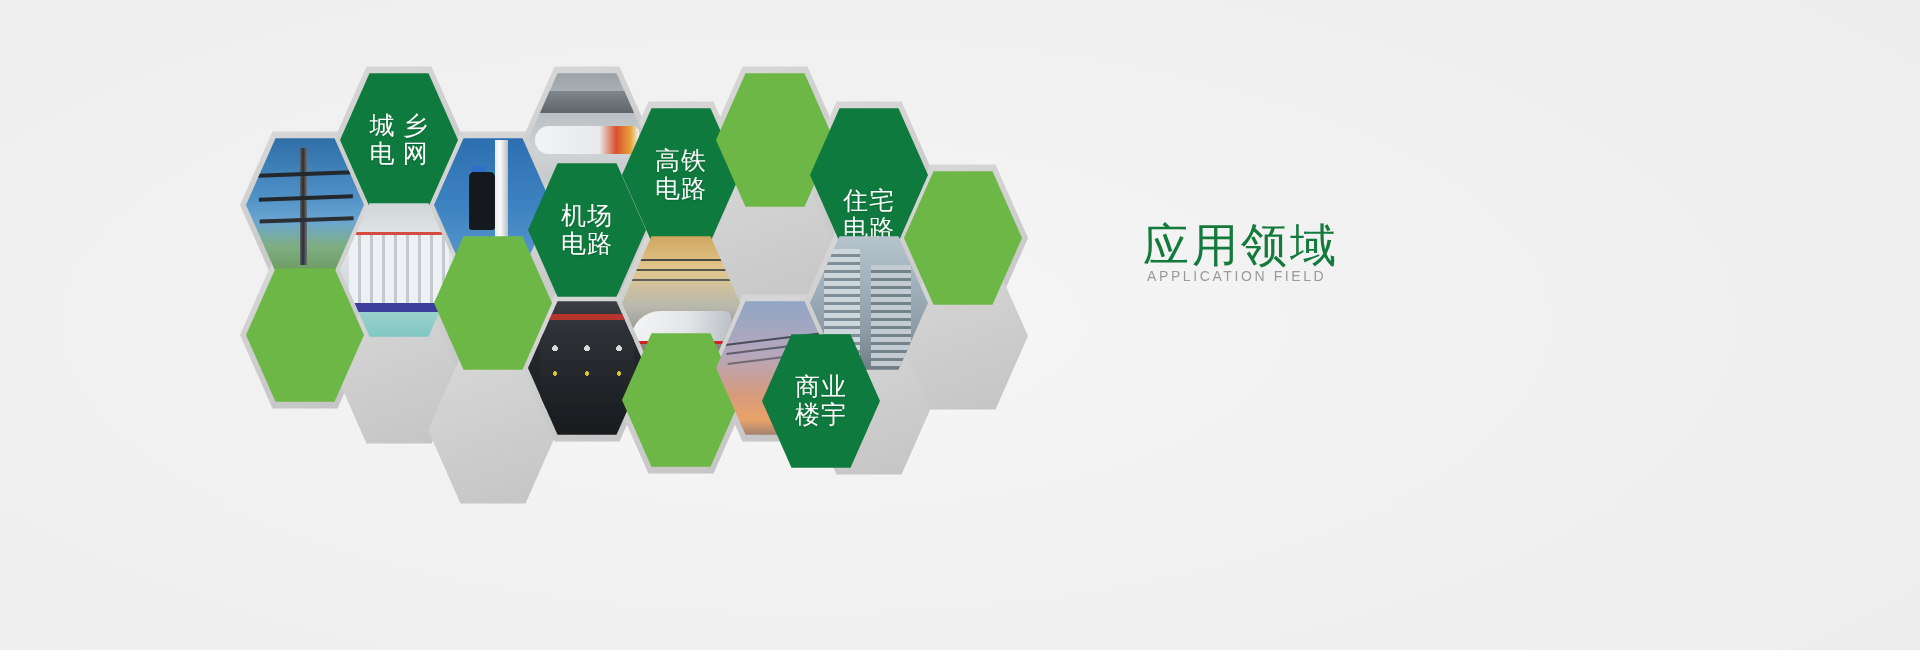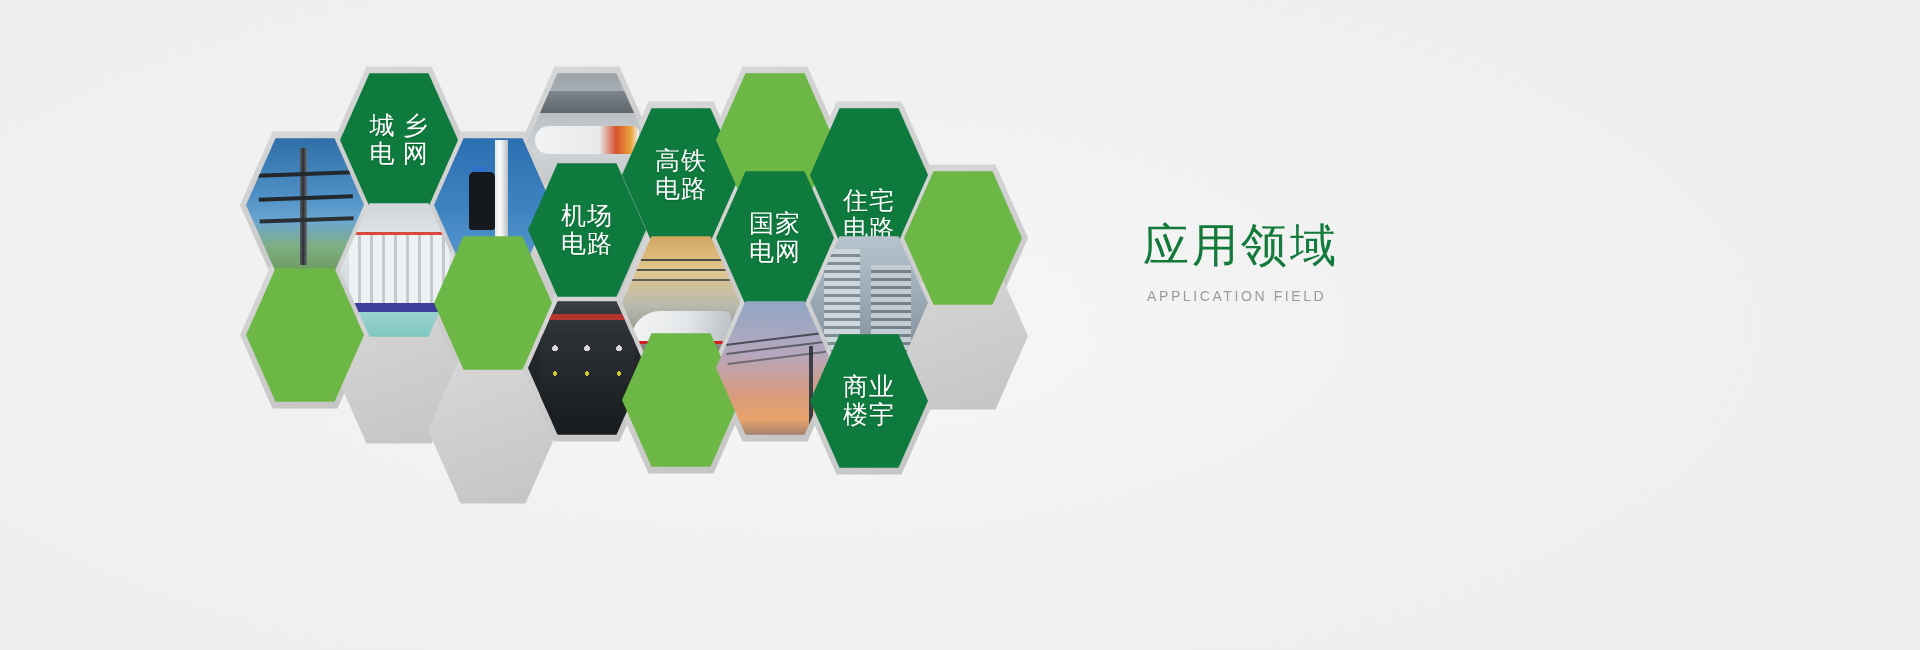--- a/index.html
+++ b/index.html
@@ -174,21 +174,21 @@
       linear-gradient(180deg,#2c3034,#1d2023);
   }
 
   
   #heading{position:absolute;left:1143px;top:222px;}
   #heading .zh{
     font-size:46px;color:#137a3c;letter-spacing:3px;line-height:1;
     font-family:"DejaVu Sans","Liberation Sans",sans-serif;
   }
   #heading .en{
-    margin-top:20px;margin-left:4px;
+    margin-left:4px;
     font-size:14px;color:#9a9a9a;letter-spacing:2.6px;
     font-family:"Liberation Sans",sans-serif;
   }
 </style>
 </head>
 <body>
 
 <div id="banner">
   <div id="stage">
 
@@ -247,36 +247,32 @@
     <div class="hex dark" style="left:622px;top:107px;justify-content:center;">
       <span class="hex-label">高铁
 电路</span>
     </div>
     <div class="hex" style="left:622px;top:235px;">
       <div class="ph ph-train"></div>
     </div>
     <div class="hex lite" style="left:622px;top:332px;"></div>
 
     <div class="hex lite" style="left:716px;top:72px;"></div>
-    <div class="hex dark" style="left:716px;top:170px;">
-      <span class="hex-label">国家
-电网</span>
-    </div>
     <div class="hex" style="left:716px;top:300px;">
       <div class="ph ph-pylon"></div>
     </div>
 
     <div class="hex dark" style="left:810px;top:107px;align-items:flex-end;">
       <span class="hex-label">住宅
 电路</span>
     </div>
     <div class="hex" style="left:810px;top:235px;">
       <div class="ph ph-building"></div>
     </div>
-    <div class="hex dark" style="left:810px;top:333px;">
+    <div class="hex dark" style="left:762px;top:333px;">
       <span class="hex-label">商业
 楼宇</span>
     </div>
 
     <div class="hex lite" style="left:904px;top:170px;"></div>
 
   </div>
 
   <div id="heading">
     <div class="zh">应用领域</div>

